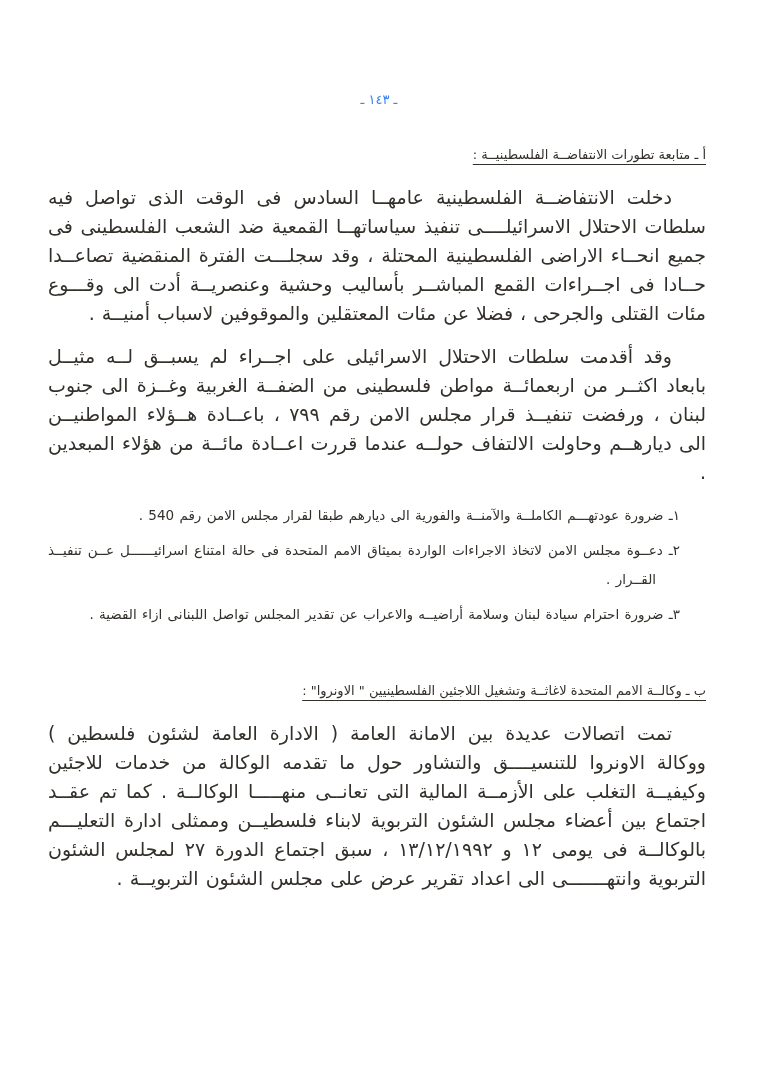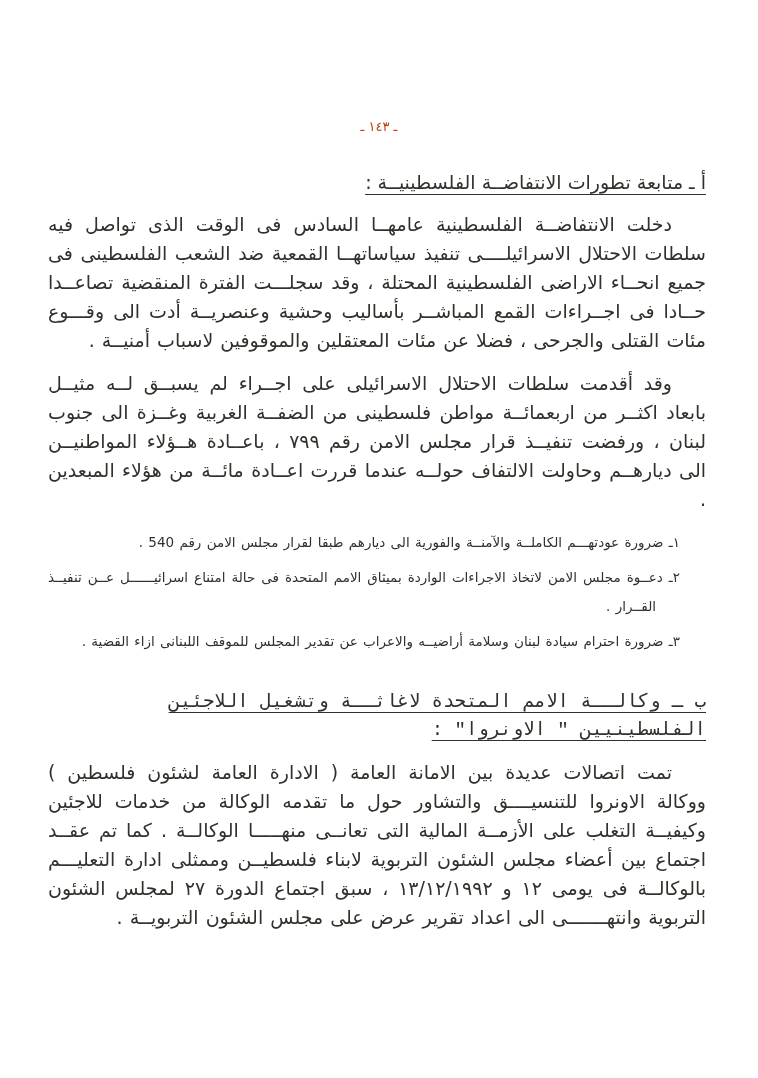--- a/index.html
+++ b/index.html
@@ -14,31 +14,31 @@
     margin: 0 auto;
     background: #ffffff;
     font-family: "DejaVu Sans", sans-serif;
     color: #33302b;
     direction: rtl;
     overflow: hidden;
     box-sizing: border-box;
   }
   .page-number {
     text-align: center;
-    padding-top: 119px;
+    padding-top: 92px;
     font-size: 13px;
     letter-spacing: 2px;
-    color: #c2410c;
+    color: #3b82f6;
   }
   .content {
     padding: 0 52px 0 48px;
     box-sizing: border-box;
   }
   .heading {
-    font-size: 19px;
+    font-size: 13px;
     font-weight: normal;
     margin: 34px 0 14px 0;
     line-height: 28px;
   }
   .heading .underline {
     text-decoration: underline;
     text-underline-offset: 5px;
   }
   .para {
     font-size: 19px;
@@ -59,22 +59,21 @@
   .list-item {
     font-size: 13.5px;
     line-height: 29px;
     text-align: justify;
     margin: 0 0 6px 0;
     padding-right: 24px;
     text-indent: -24px;
     word-spacing: 1px;
   }
   .section-b {
-    margin-top: 32px;
-    font-family: Liberation Mono, monospace;
+    margin-top: 48px;
   }
 </style>
 </head>
 <body>
 
 <div class="page">
 
   <div class="page-number">ـ  ١٤٣  ـ</div>
 
   <div class="content">
@@ -84,21 +83,21 @@
     </h3>
 
     <p class="para">دخلت الانتفاضــة الفلسطينية عامهــا السادس فى الوقت الذى تواصل فيه سلطات الاحتلال الاسرائيلــــى تنفيذ سياساتهــا القمعية ضد الشعب الفلسطينى فى جميع انحــاء الاراضى الفلسطينية المحتلة ، وقد سجلـــت الفترة المنقضية تصاعــدا حــادا فى اجــراءات القمع المباشــر بأساليب وحشية وعنصريــة أدت الى وقـــوع مئات القتلى والجرحى ، فضلا عن مئات المعتقلين والموقوفين لاسباب أمنيــة .</p>
 
     <p class="para">وقد أقدمت سلطات الاحتلال الاسرائيلى على اجــراء لم يسبــق لــه مثيــل بابعاد اكثــر من اربعمائــة مواطن فلسطينى من الضفــة الغربية وغــزة الى جنوب لبنان ، ورفضت تنفيــذ قرار مجلس الامن رقم ٧٩٩ ، باعــادة هــؤلاء المواطنيــن الى ديارهــم وحاولت الالتفاف حولــه عندما قررت اعــادة مائــة من هؤلاء المبعدين .</p>
 
 
     <div class="list">
       <div class="list-item">١ـ  ضرورة عودتهـــم الكاملــة والآمنــة والفورية الى ديارهم طبقا لقرار مجلس الامن رقم 540 .</div>
       <div class="list-item">٢ـ  دعــوة مجلس الامن لاتخاذ الاجراءات الواردة بميثاق الامم المتحدة فى حالة امتناع اسرائيــــــل عــن تنفيــذ القــرار .</div>
-      <div class="list-item">٣ـ  ضرورة احترام سيادة لبنان وسلامة أراضيــه والاعراب عن تقدير المجلس للموقف اللبنانى ازاء القضية .</div>
+      <div class="list-item">٣ـ  ضرورة احترام سيادة لبنان وسلامة أراضيــه والاعراب عن تقدير المجلس تواصل اللبنانى ازاء القضية .</div>
     </div>
 
     <h3 class="heading section-b">
       <span class="underline">ب ـ  وكالــة الامم المتحدة لاغاثــة وتشغيل اللاجئين الفلسطينيين " الاونروا" :</span>
     </h3>
 
     <p class="para">تمت اتصالات عديدة بين الامانة العامة ( الادارة العامة لشئون فلسطين )  ووكالة الاونروا للتنسيــــق والتشاور حول ما تقدمه الوكالة من خدمات للاجئين وكيفيــة التغلب على الأزمــة المالية التى تعانــى منهـــــا الوكالــة . كما تم عقــد اجتماع بين أعضاء مجلس الشئون التربوية لابناء فلسطيــن وممثلى ادارة التعليـــم بالوكالــة فى يومى ١٢ و ١٣/١٢/١٩٩٢ ، سبق اجتماع الدورة ٢٧ لمجلس الشئون التربوية وانتهـــــــى الى اعداد تقرير عرض على مجلس الشئون التربويــة .</p>
 
   </div>
 </div>

